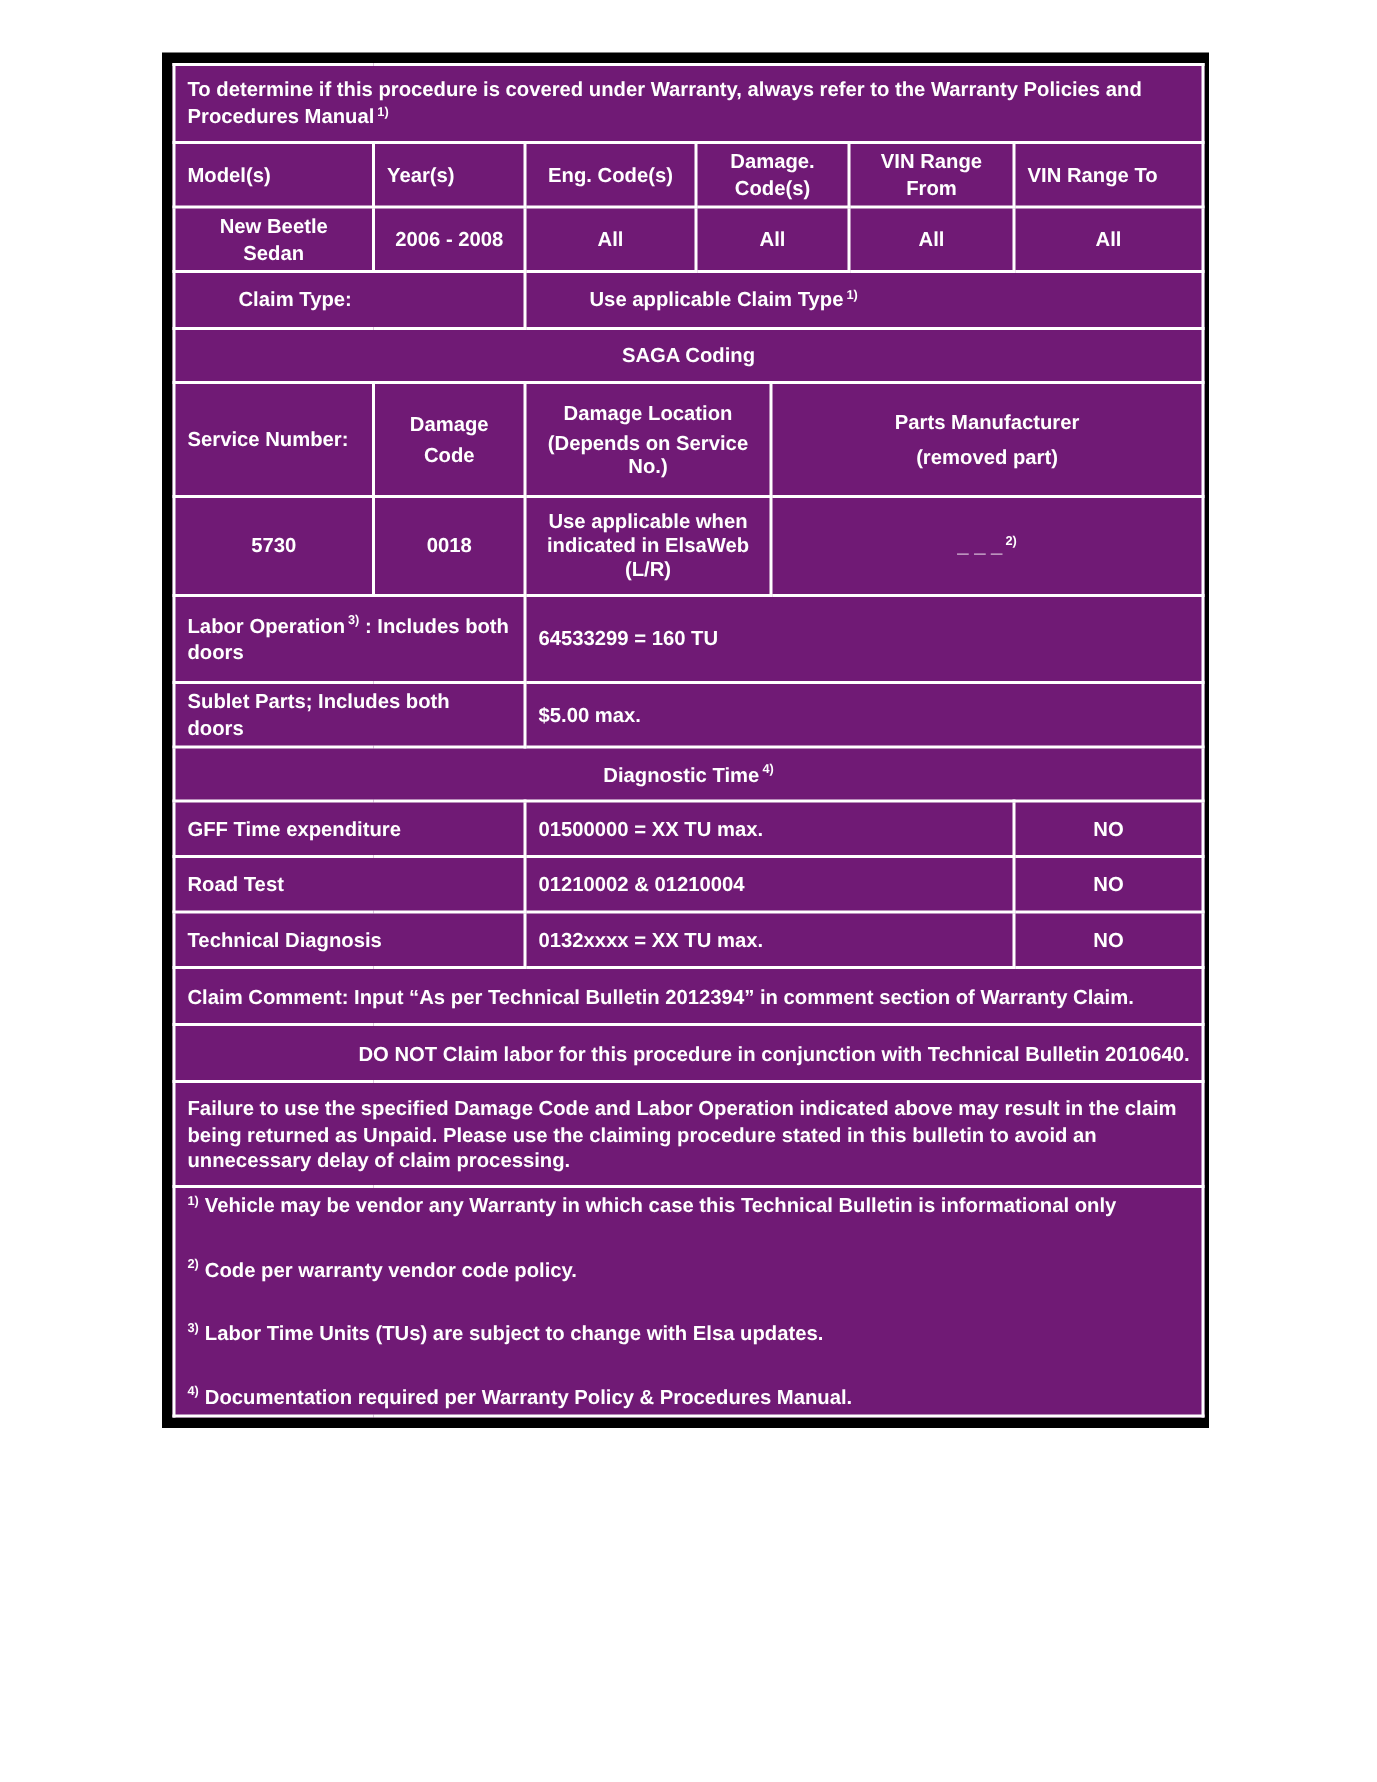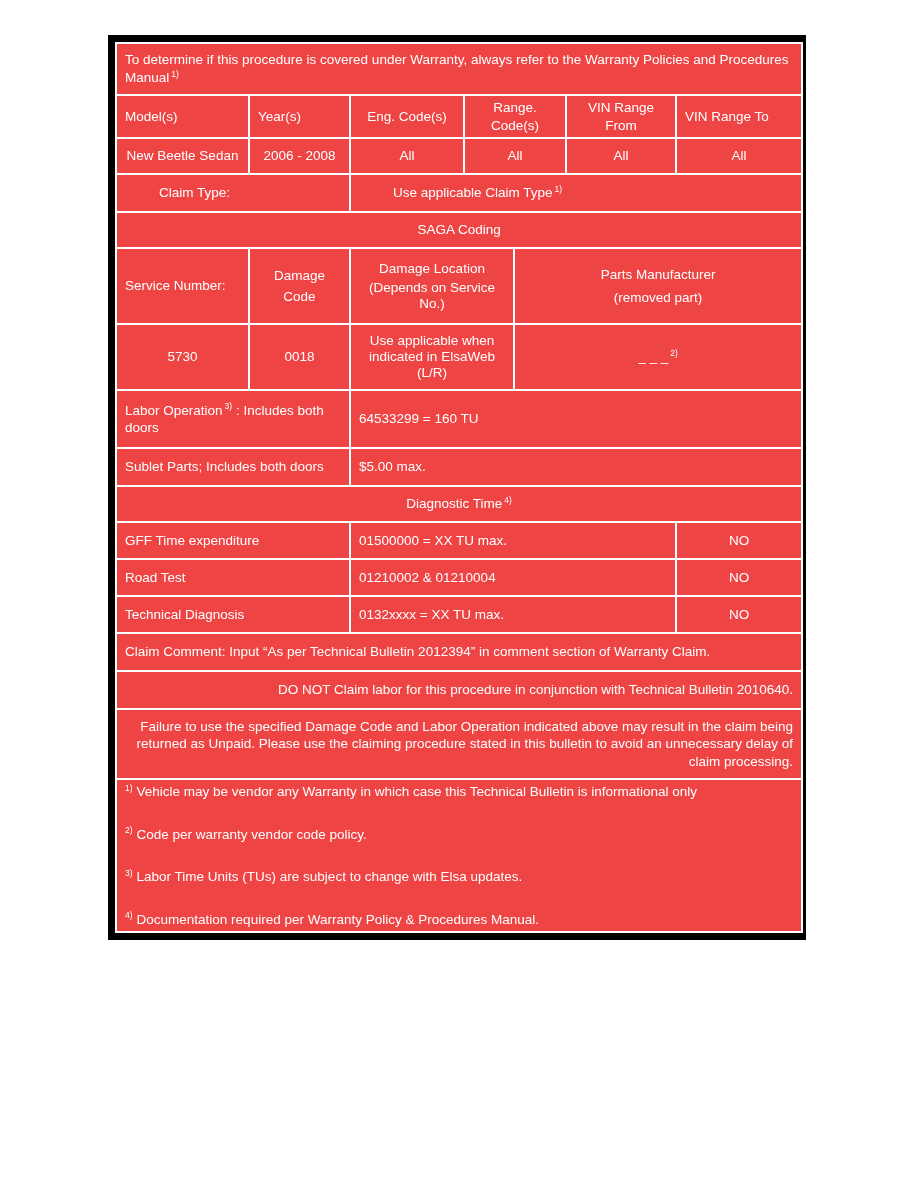--- a/index.html
+++ b/index.html
@@ -14,23 +14,23 @@
     left: 108px; top: 35px;
     width: 698px;
     background: #000000;
     padding: 7px;
     box-sizing: border-box;
   }
   table.warranty {
     border-collapse: collapse;
     table-layout: fixed;
     width: 100%;
-    background: #ef4444;
+    background: #701a75;
     color: #ffffff;
-    font-weight: normal;
+    font-weight: bold;
     font-size: 13.5px;
     line-height: 1.3;
   }
   table.warranty td {
     border: 2px solid #ffffff;
     padding: 3px 8px;
     vertical-align: middle;
     overflow: hidden;
     word-wrap: break-word;
   }
@@ -59,21 +59,21 @@
   tr.h-claim td { height: 30px; padding-left: 42px; }
   tr.h-saga td { height: 28px; margin-top: 45px; }
   tr.h-sagahead td { height: 68px; }
   tr.h-sagarow td { height: 58px; }
   tr.h-labor td { height: 50px; }
   tr.h-sublet td { height: 30px; }
   tr.h-diag td { height: 28px; }
   tr.h-diagrow td { height: 29px; }
   tr.h-comment td { height: 30px; }
   tr.h-donot td { height: 30px; text-align: right; }
-  tr.h-fail td { height: 62px; text-align: right; }
+  tr.h-fail td { height: 62px; }
   tr.h-foot td { height: 90px; }
 </style>
 </head>
 <body>
 
 <div class="doc-wrap">
   <table class="warranty">
     <colgroup>
       <col style="width:133px">
         <col style="width:101px">
@@ -88,21 +88,21 @@
         <tr class="h-intro">
       <td class="al" colspan="7">
         <span>To determine if this procedure is covered under Warranty, always refer to the Warranty Policies and Procedures Manual</span><sup class="fnref">1)</sup>
       </td>
     </tr>
 
     <tr class="h-vhead">
       <td class="al">Model(s)</td>
       <td class="al">Year(s)</td>
       <td class="ac">Eng. Code(s)</td>
-      <td class="ac" colspan="2">Range. Code(s)</td>
+      <td class="ac" colspan="2">Damage. Code(s)</td>
       <td class="ac">VIN Range From</td>
       <td class="al">VIN Range To</td>
     </tr>
 
     <tr class="h-vrow">
       <td class="ac">New Beetle Sedan</td>
       <td class="ac">2006 - 2008</td>
       <td class="ac">All</td>
       <td class="ac" colspan="2">All</td>
       <td class="ac">All</td>

